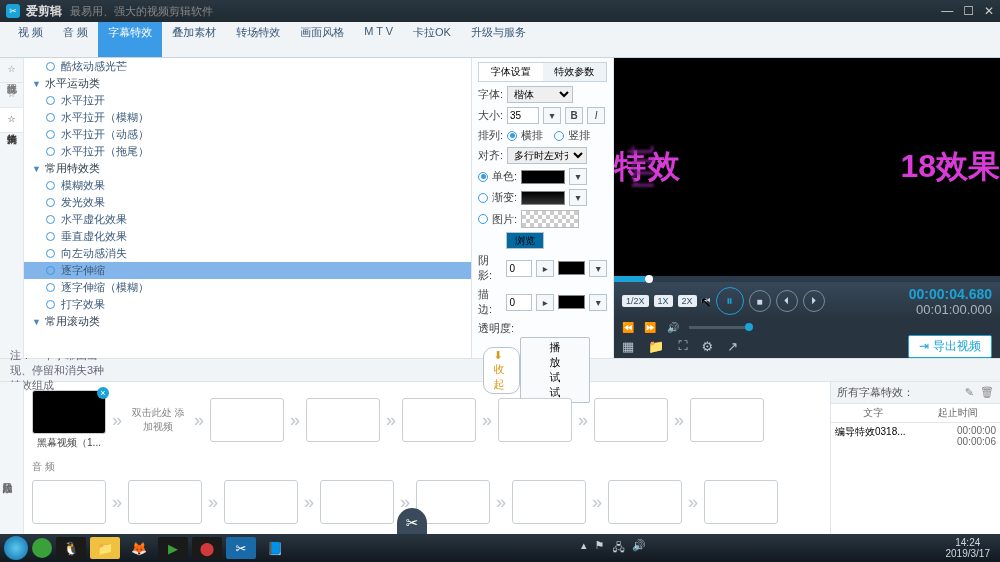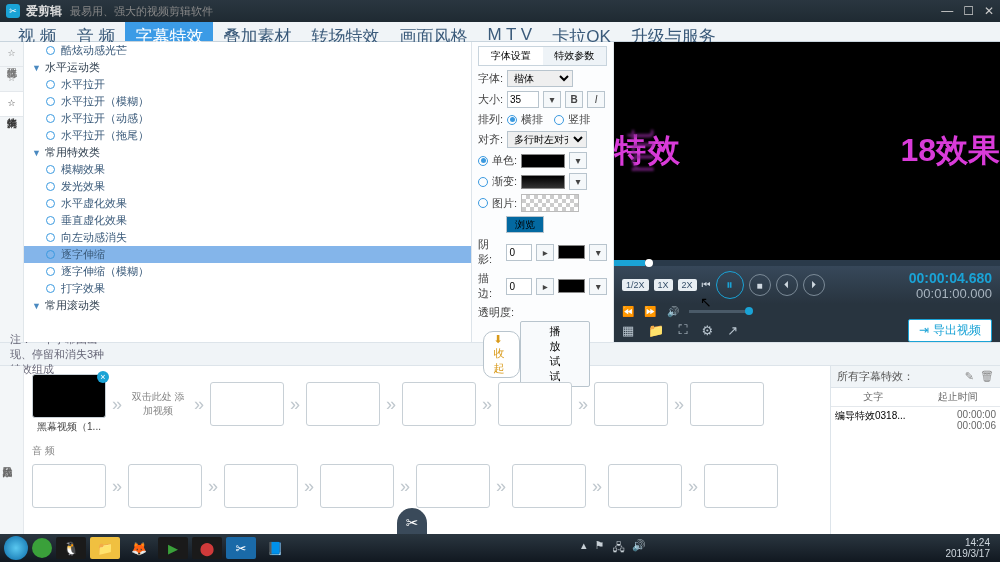--- a/index.html
+++ b/index.html
@@ -1,21 +1,21 @@
 <!DOCTYPE html>
 <html><head>
 <meta charset="utf-8">
 <style>
 * { margin: 0; padding: 0; box-sizing: border-box; font-family: "Microsoft YaHei", sans-serif; }
 body { width: 1000px; height: 562px; background: #fff; overflow: hidden; position: relative; }
 .titlebar { height: 22px; background: linear-gradient(#2a3640,#1f2a32); color: #888; display: flex; align-items: center; padding: 0 6px; font-size: 11px; }
 .titlebar .logo { width:14px; height:14px; background:#1aa3d6; border-radius:3px; margin-right:6px; display:flex; align-items:center; justify-content:center; color:#fff; font-size:9px; }
 .titlebar .app-name { color:#ddd; font-weight:bold; margin-right:8px; font-size:12px; }
 .titlebar .win-controls { margin-left:auto; display:flex; gap:10px; color:#ccc; font-size:12px; }
-.tabs { height: 20px; background:#f0f4f7; border-bottom:1px solid #c8d4dd; display:flex; padding-left:8px; font-size:17px; }
+.tabs { height: 36px; background:#f0f4f7; border-bottom:1px solid #c8d4dd; display:flex; padding-left:8px; font-size:11px; }
 .tab { padding: 3px 10px; color:#3a5a7a; cursor:pointer; }
 .tab.active { background:#3b9be6; color:#fff; }
 .main { display:flex; height: 300px; }
 .side-tabs { width:24px; background:#f3f6f8; border-right:1px solid #e0e6ea; display:flex; flex-direction:column; font-size:10px; }
 .side-tab { writing-mode:vertical-lr; padding:6px 2px; text-align:center; color:#777; border-bottom:1px solid #e4e8ec; cursor:pointer; display:flex; align-items:center; }
 .side-tab .star { font-size:9px; margin-bottom:2px; }
 .side-tab.active { background:#fff; color:#333; }
 .effect-list { width: 448px; background:#fff; overflow:auto; font-size:11px; border-right:1px solid #dde4ea; position:relative; }
 .effect-list::-webkit-scrollbar{width:14px;} .effect-list::-webkit-scrollbar-thumb{background:#c5cdd3;border:3px solid #eef2f5;border-radius:7px;}
 .effect-list::-webkit-scrollbar-track{background:#eef2f5;}
@@ -71,21 +71,21 @@
 .tlr-head{background:#f0f4f7;padding:3px 6px;display:flex;align-items:center;border-bottom:1px solid #dde4ea;color:#555;}
 .tlr-head .tools{margin-left:auto;display:flex;gap:6px;color:#888;}
 .tlr-cols{display:flex;background:#fff;border-bottom:1px solid #e4e8ec;font-size:10px;color:#666;}
 .tlr-cols span{flex:1;text-align:center;padding:2px;}
 .tlr-row{display:flex;font-size:10px;padding:2px 4px;}
 .tlr-row .c1{flex:1.2;overflow:hidden;text-overflow:ellipsis;white-space:nowrap;}
 .tlr-row .c2{flex:1;text-align:right;color:#666;}
 .scissors{position:absolute;bottom:24px;left:397px;width:30px;height:30px;background:#3a4a5a;border-radius:50% 50% 0 0;display:flex;align-items:center;justify-content:center;color:#fff;font-size:15px;}
 .taskbar{position:absolute;bottom:0;left:0;right:0;height:28px;background:linear-gradient(#2a3640,#111820);display:flex;align-items:center;padding:0 4px;gap:4px;}
 .tb-icon{width:30px;height:22px;border-radius:2px;display:flex;align-items:center;justify-content:center;font-size:13px;}
-.tb-time{margin-left:auto;color:#d0d8df;font-size:10px;text-align:right;padding-right:6px;line-height:11px;}
+.tb-time{margin-left:auto;color:#d0d8df;font-size:10px;text-align:center;padding-right:6px;line-height:11px;}
 .tb-tray{color:#c8d0d6;font-size:11px;display:flex;gap:8px;margin-right:8px;}
 .cursor{position:absolute;top:294px;left:700px;font-size:14px;color:#000;pointer-events:none;z-index:99;}
 </style>
 </head>
 <body>
 
 <div class="titlebar">
   <div class="logo">✂</div>
   <span class="app-name">爱剪辑</span>
   <span>最易用、强大的视频剪辑软件</span>

